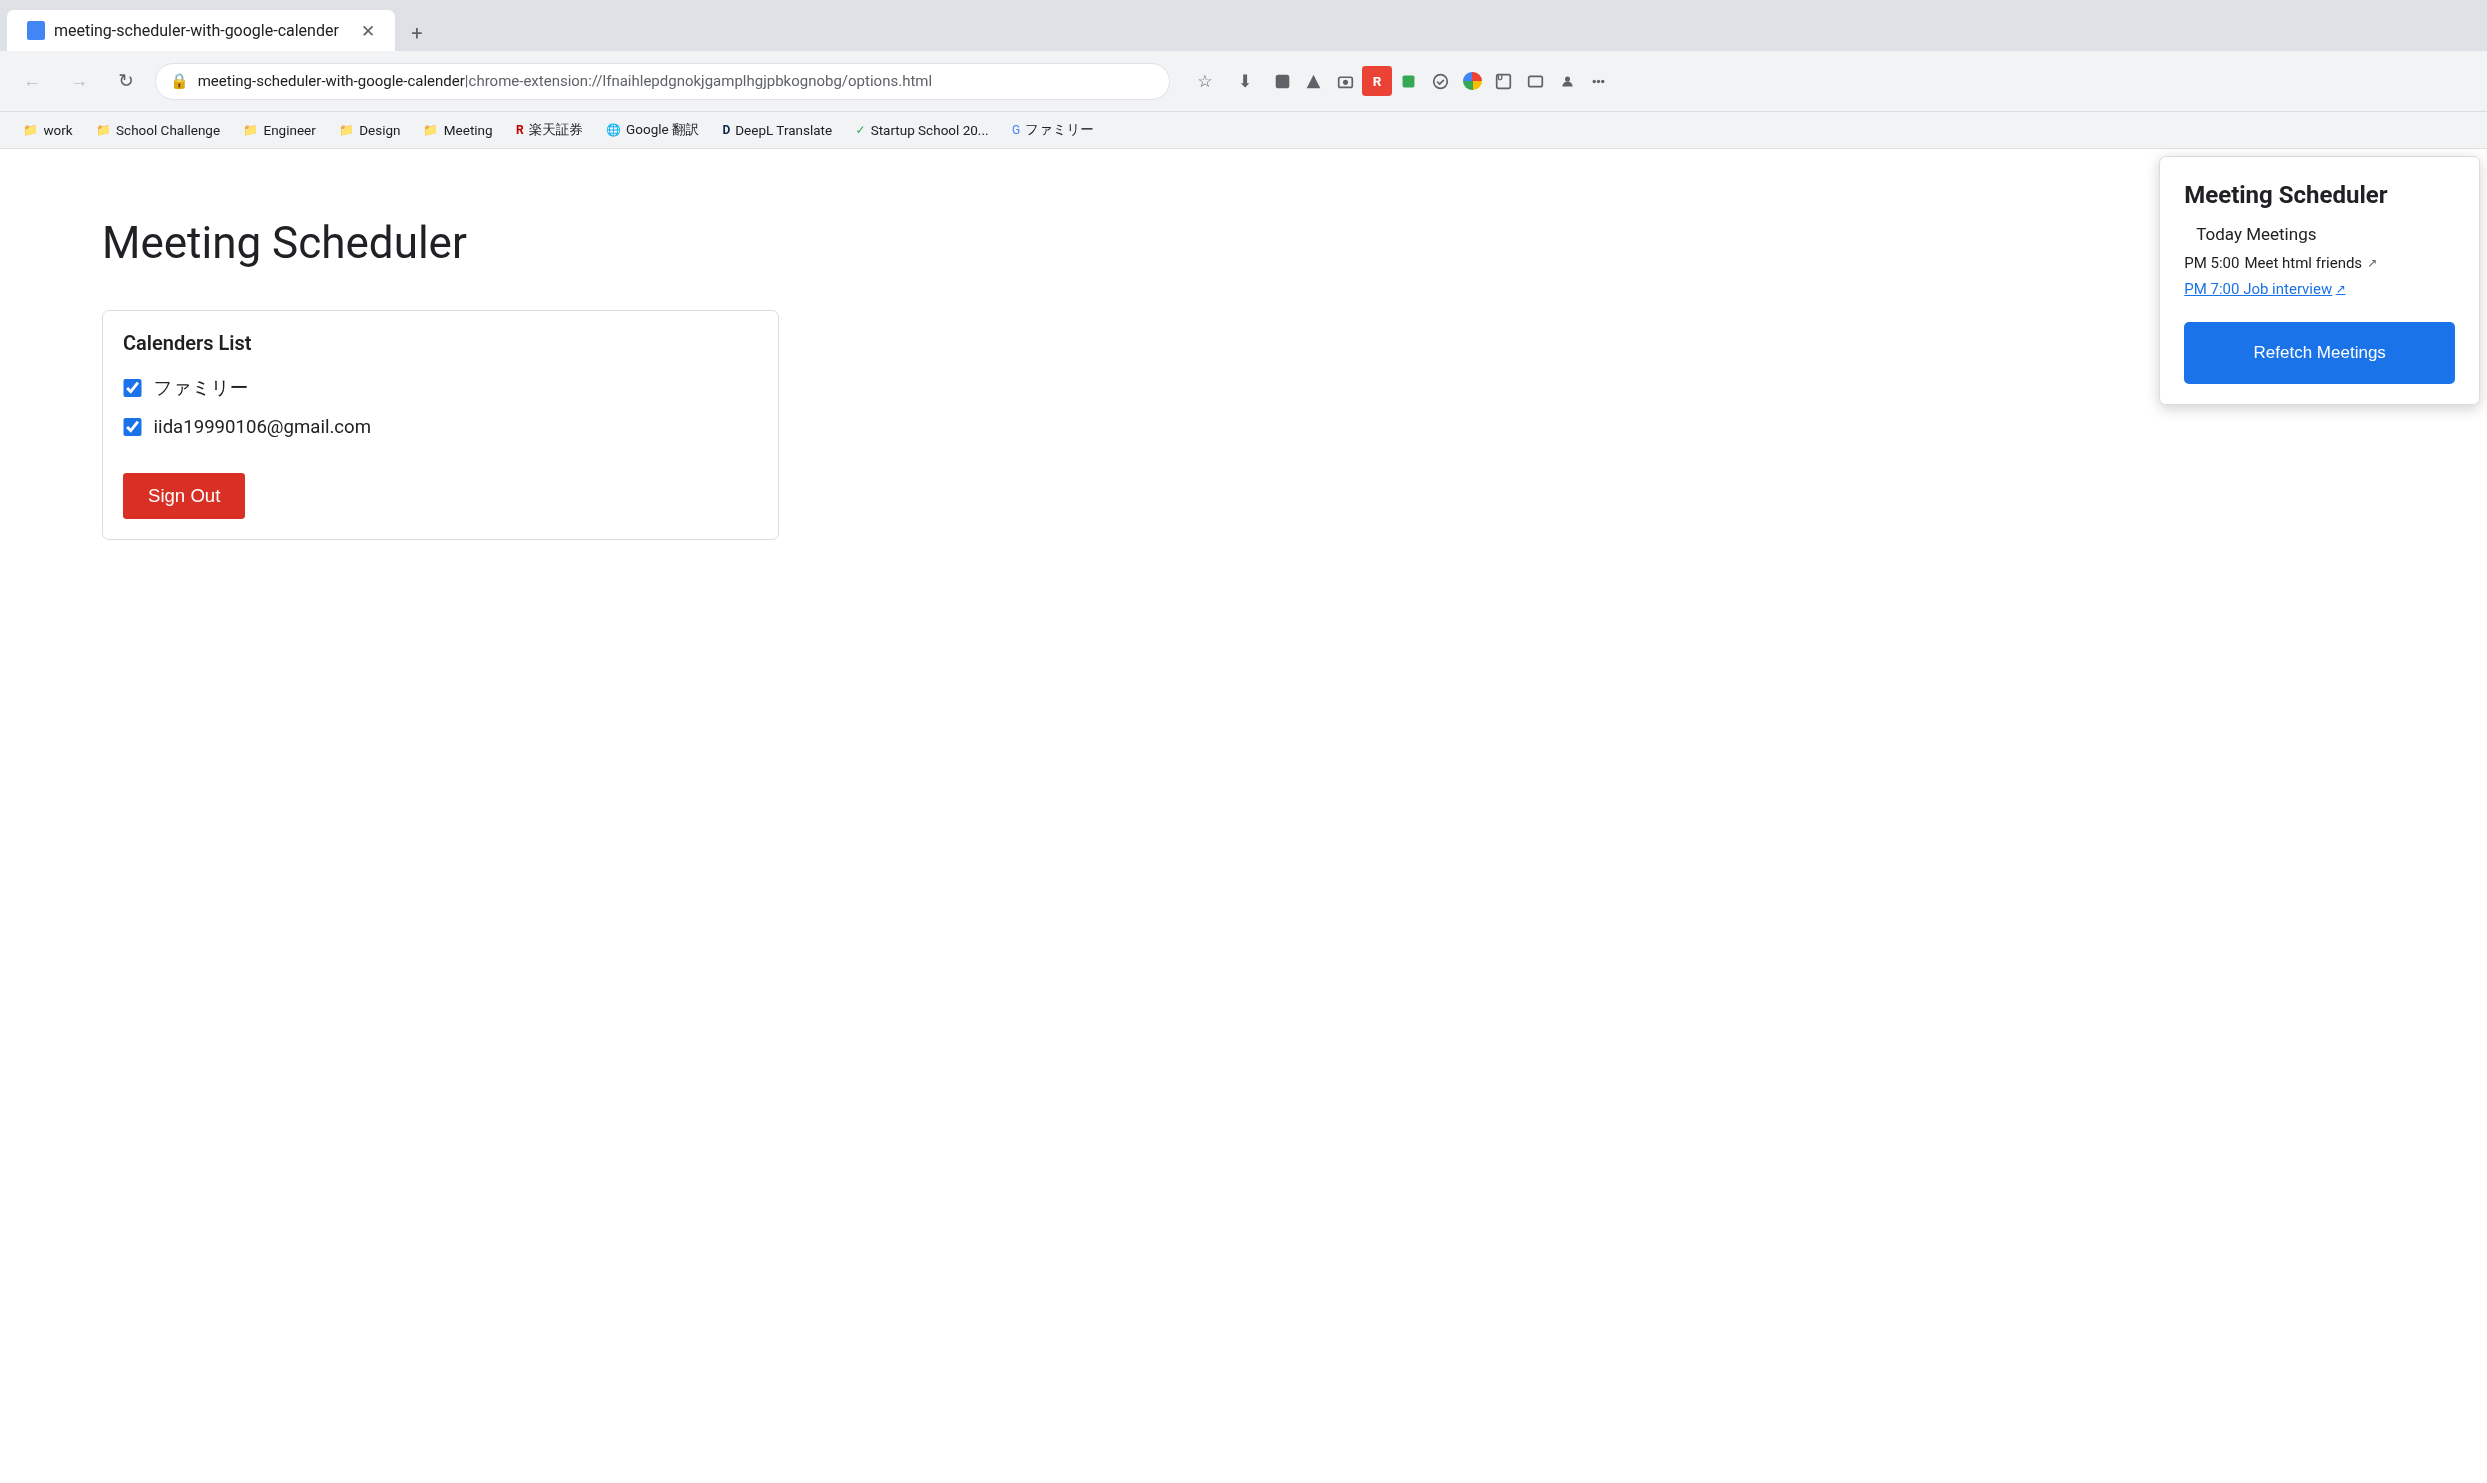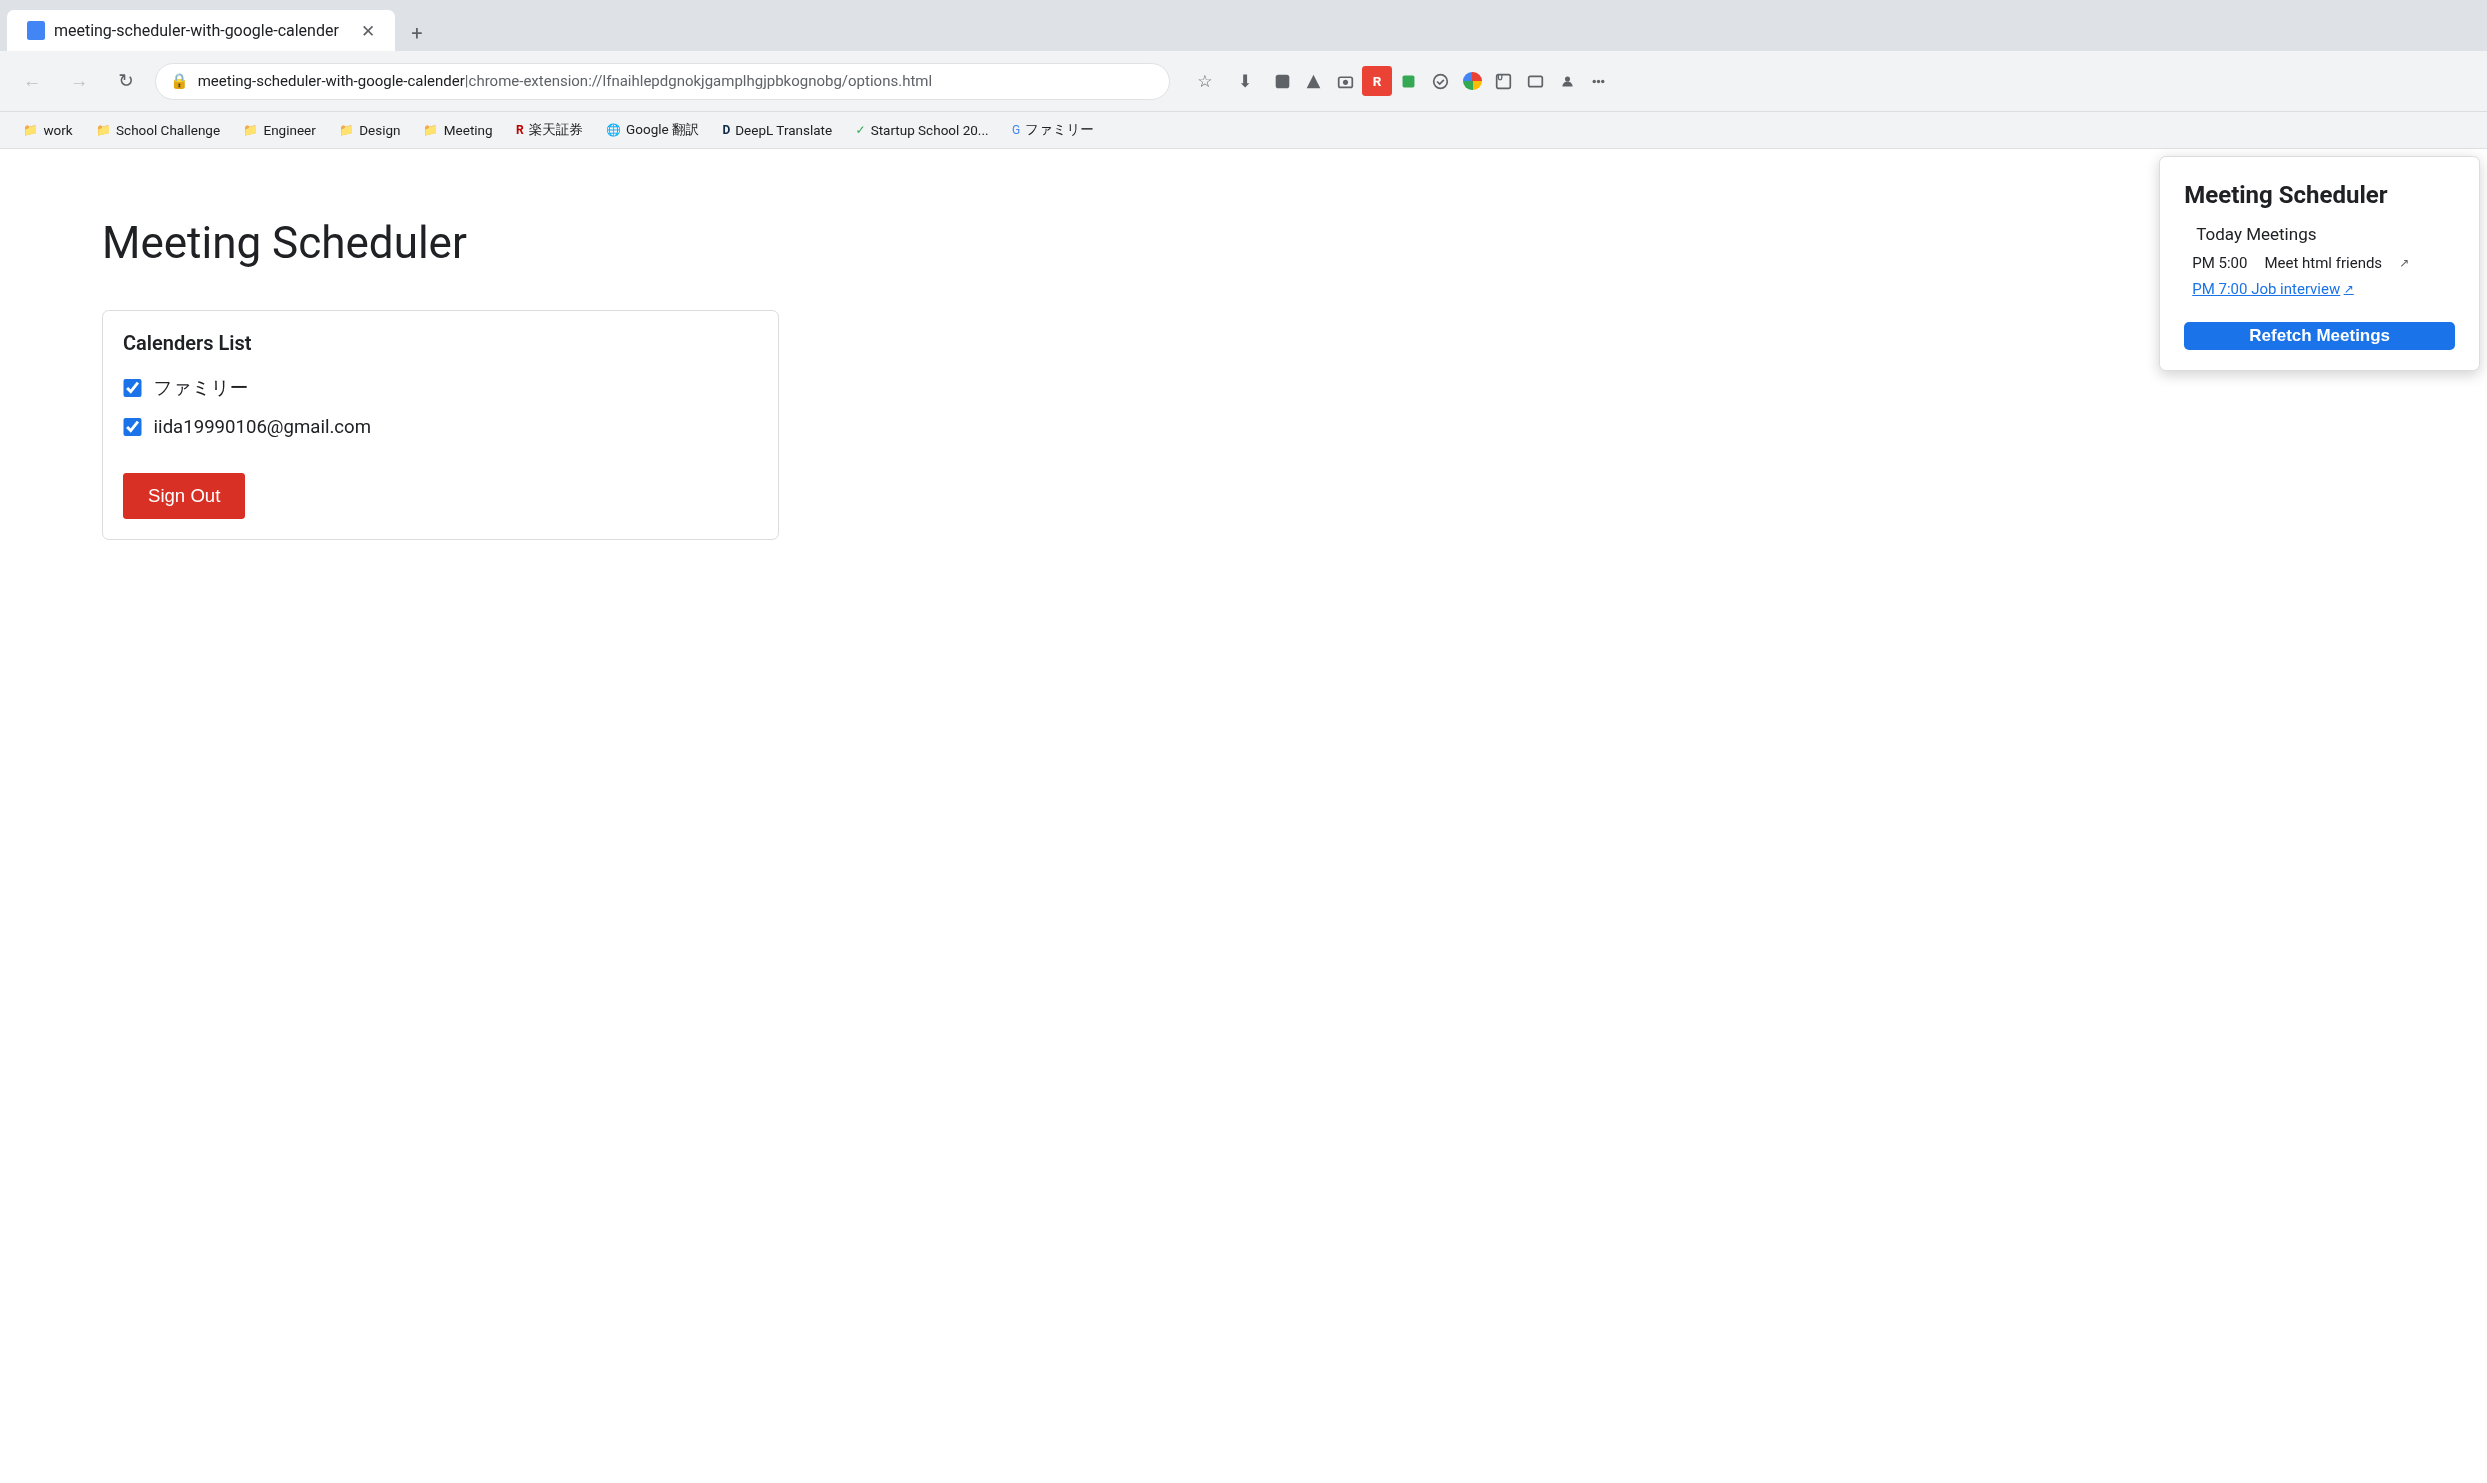--- a/index.html
+++ b/index.html
@@ -271,22 +271,21 @@
       margin-bottom: 10px;
       margin-left: 12px;
     }
 
     .popup-meeting-item {
       font-size: 15px;
       color: #202124;
       margin-bottom: 8.5px;
       display: flex;
       align-items: center;
-      gap: 17px;
-      margin-left: 8px;
+      gap: 5px;
     }
 
     .popup-meeting-link {
       color: #1a73e8;
       text-decoration: underline;
       cursor: pointer;
       font-size: 15px;
       display: flex;
       align-items: center;
       gap: 3.4px;
@@ -295,23 +294,23 @@
     .external-link-icon {
       font-size: 12px;
     }
 
     .refetch-btn {
       width: 100%;
       background: #1a73e8;
       color: #fff;
       border: none;
       border-radius: 5px;
-      padding: 4px;
+      padding: 21px;
       font-size: 17px;
-      font-weight: 700;
+      font-weight: 400;
       cursor: pointer;
       margin-top: 15px;
     }
   </style>
 </head>
 <body>
 
 <div class="browser-chrome">
 
   <div class="tab-bar">

